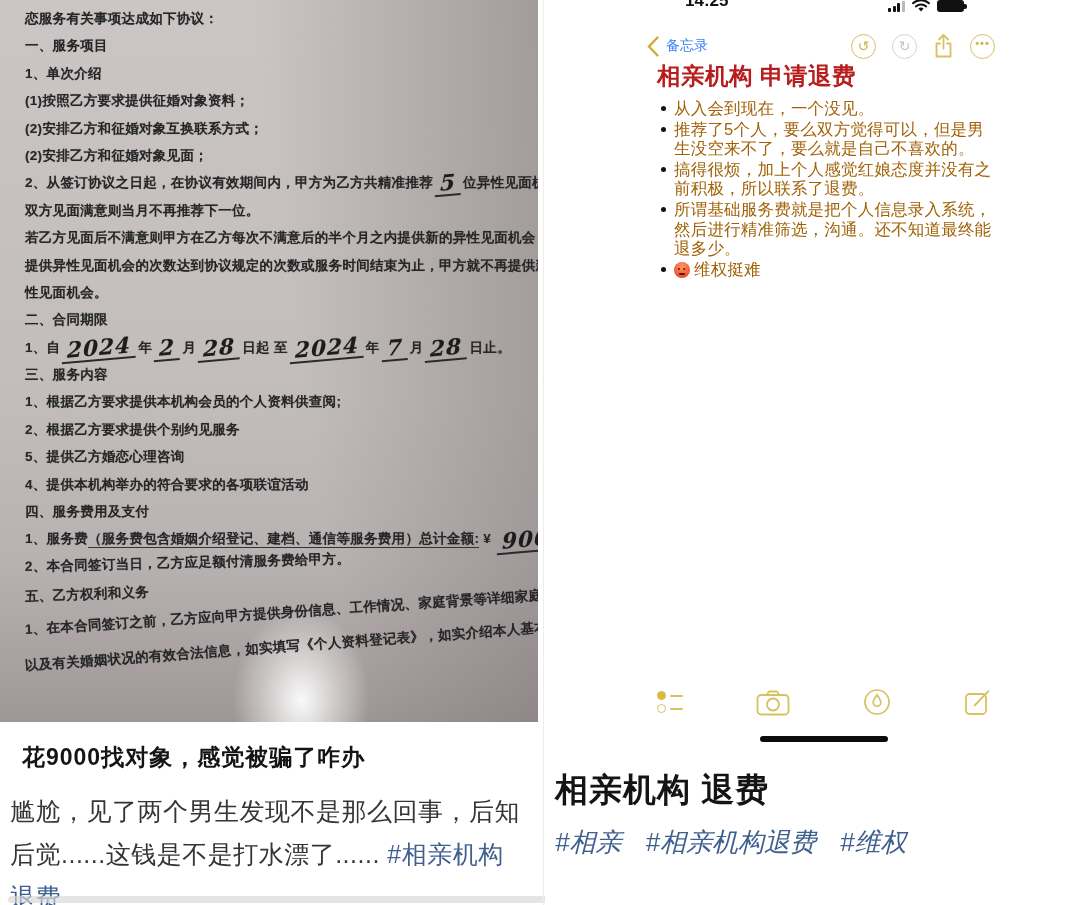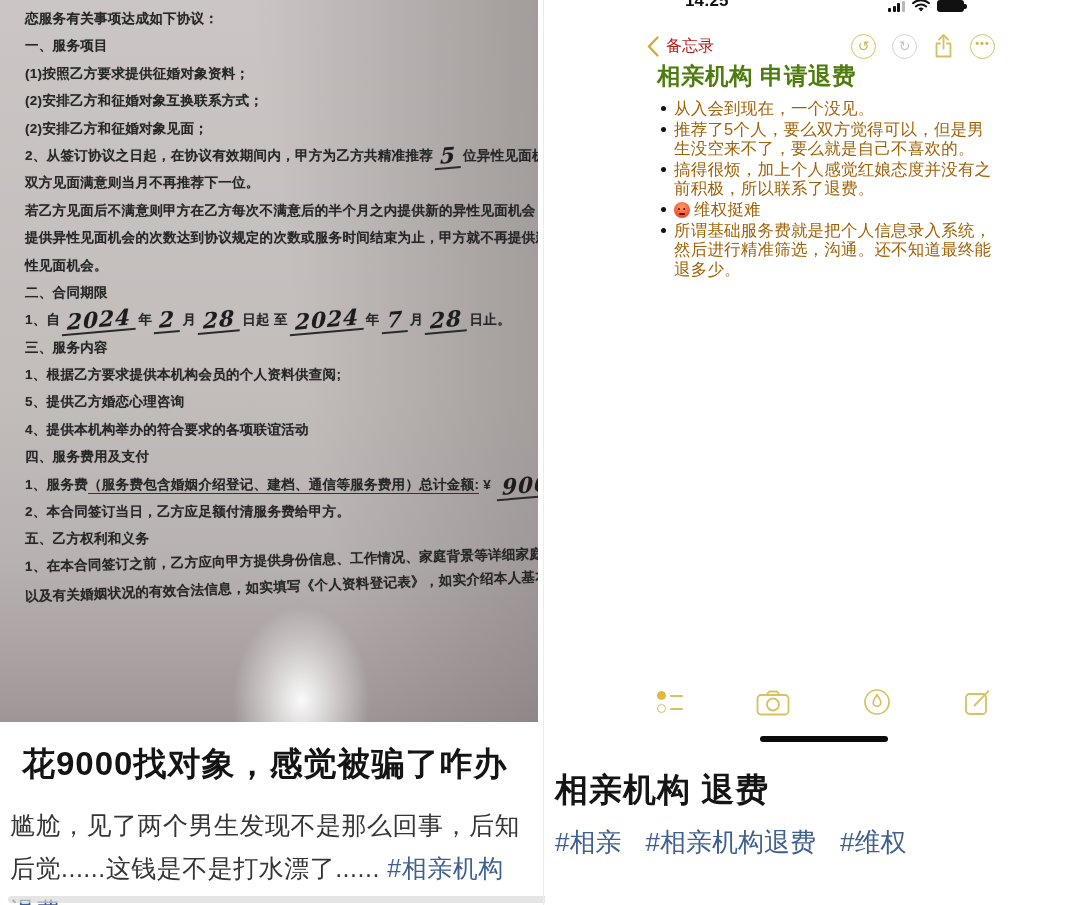--- a/index.html
+++ b/index.html
@@ -31,21 +31,21 @@
     display:inline-block; font-family:"DejaVu Serif",serif; font-style:italic; font-weight:700;
     font-size:1.6em; line-height:1; letter-spacing:1px;
     border-bottom:2px solid #2a2a2a; padding:0 5px 0 5px; margin:0 2px;
     transform:rotate(-5deg) skewX(-6deg); vertical-align:-3px; color:#1c1c1c;
   }
   .u { border-bottom:1.5px solid #333; padding-bottom:1px; }
   .photo-bottom-blur { position:absolute; left:8px; top:896px; width:752px; height:7px;
     background:#d7d7d7; border-radius:4px; opacity:.65; }
 
   .left-caption { position:absolute; left:0; top:722px; width:541px; }
-  .post-title { font-size:33px; font-weight:700; color:#141414; letter-spacing:1px; margin:20px 0 0 22px; }
+  .post-title { font-size:23px; font-weight:700; color:#141414; letter-spacing:1px; margin:20px 0 0 22px; }
   .post-body { margin:17px 14px 0 10px; font-size:25px; line-height:43px; color:#353535; letter-spacing:.5px; }
   .tag { color:#3f5f8f; text-decoration:none; cursor:pointer; }
   .tag-row { margin:5px 0 0 10px; font-size:25px; line-height:36px; }
   .tag-row .tag { margin-right:27px; }
   .tag-row .tag:last-child { margin-right:0; }
 
   .panel-divider { position:absolute; left:543px; top:0; width:1px; height:905px; background:#ededed; }
 
   
   .right-panel { position:absolute; left:545px; top:0; width:465px; height:905px; background:#fff; overflow:hidden; }
@@ -55,28 +55,28 @@
   .status-icons { position:absolute; left:245px; top:-10px; height:22px; display:flex; align-items:flex-end; gap:7px; }
   .sig { display:flex; align-items:flex-end; gap:1.5px; height:11px; }
   .sig i { display:block; width:3px; background:#111; border-radius:1px; }
   .sig i:nth-child(1){height:4px;} .sig i:nth-child(2){height:6px;} .sig i:nth-child(3){height:9px;}
   .sig i:nth-child(4){height:11px; background:#b9b9b9;}
   .batt { position:relative; width:27px; height:12px; background:#111; border-radius:3px; }
   .batt::after { content:""; position:absolute; right:-3px; top:3.5px; width:2.5px; height:5px; background:#111; border-radius:0 2px 2px 0; }
 
   .nav-row { position:absolute; top:30px; left:4px; right:10px; height:32px; display:flex; align-items:center; }
   .back-btn { display:flex; align-items:center; gap:7px; cursor:pointer; }
-  .back-label { font-size:16px; color:#b91c1c; }
+  .back-label { font-size:14px; color:#3b82f6; }
   .nav-actions { margin-left:auto; display:flex; align-items:center; gap:16px; }
   .circ-btn { width:25px; height:25px; border:1.6px solid #d8c160; border-radius:50%;
     display:flex; align-items:center; justify-content:center; font-size:14px; color:#d0b54a; cursor:pointer; background:transparent; }
   .circ-btn.disabled { border-color:#d4d4d4; color:#c6c6c6; }
   .dots { letter-spacing:1px; font-weight:700; font-size:11px; line-height:1; padding-bottom:5px; }
 
-  .note-title { position:absolute; top:60px; left:14px; font-size:23.5px; font-weight:700; color:#4d7c0f; letter-spacing:.5px; }
+  .note-title { position:absolute; top:60px; left:14px; font-size:23.5px; font-weight:700; color:#b91c1c; letter-spacing:.5px; }
   .note-bullets { position:absolute; top:99px; left:16px; right:6px; list-style:none; }
   .note-bullets li { position:relative; padding-left:15px; font-size:16.5px; line-height:19.6px; color:#a16207; margin-bottom:1px; letter-spacing:.2px; }
   .note-bullets li::before { content:""; position:absolute; left:2px; top:7px; width:5px; height:5px; border-radius:50%; background:#111; }
   .emoji { position:relative; display:inline-block; width:16px; height:16px; border-radius:50%;
     background:radial-gradient(circle at 50% 30%, #ff9a66, #ee4b2d 75%); vertical-align:-3px; margin-right:4px; }
   .emoji::before { content:""; position:absolute; left:4px; top:6px; width:2.4px; height:2.4px; border-radius:50%;
     background:#5a1608; box-shadow:5.2px 0 0 #5a1608; }
   .emoji::after { content:""; position:absolute; left:5px; bottom:2.6px; width:6px; height:2px; border-radius:2px; background:#5a1608; }
 
   .note-toolbar { position:absolute; top:688px; left:0; right:0; display:flex; justify-content:space-between; align-items:center; padding:0 14px; }
@@ -85,46 +85,48 @@
   .chk .row { display:flex; align-items:center; gap:4px; }
   .chk .c { width:9px; height:9px; border-radius:50%; border:1.5px solid #d8c160; }
   .chk .c.fill { background:#ddb93e; border-color:#ddb93e; }
   .chk .l { width:13px; height:2px; background:#d8c160; border-radius:1px; }
   .home-indicator { position:absolute; top:736px; left:50%; transform:translateX(-50%); width:128px; height:6px; background:#0b0b0b; border-radius:3.5px; cursor:pointer; }
 
   .right-caption { position:absolute; left:10px; top:768px; width:520px; }
   .right-caption .post-title { margin:0; font-size:33px; }
   .right-caption .post-body { margin:15px 0 0 0; font-size:26px; line-height:36px; color:#3a3a3a; }
   .right-caption .tag-row { margin:11px 0 0 0; font-size:26px; }
-  .right-caption .tag-row .tag { margin-right:24px; }
+  .right-caption .tag-row .tag { margin-right:24px;font-style:italic; }
 
   svg { display:block; }
 </style>
 </head>
 <body>
 
 <div class="canvas">
 
   <div class="left-panel">
     <div class="contract-photo">
       <div class="contract-text">
           <div class="cline"><span>恋服务有关事项达成如下协议：</span></div>
           <div class="cline"><span>一、服务项目</span></div>
+          <div class="cline"><span>1、单次介绍</span></div>
           <div class="cline"><span>(1)按照乙方要求提供征婚对象资料；</span></div>
           <div class="cline"><span>(2)安排乙方和征婚对象互换联系方式；</span></div>
           <div class="cline"><span>(2)安排乙方和征婚对象见面；</span></div>
           <div class="cline"><span>2、从签订协议之日起，在协议有效期间内，甲方为乙方共精准推荐</span><span class="hw">5</span><span>位异性见面机会；如</span></div>
           <div class="cline"><span>双方见面满意则当月不再推荐下一位。</span></div>
           <div class="cline"><span>若乙方见面后不满意则甲方在乙方每次不满意后的半个月之内提供新的异性见面机会，直到</span></div>
           <div class="cline"><span>提供异性见面机会的次数达到协议规定的次数或服务时间结束为止，甲方就不再提供新的异</span></div>
           <div class="cline"><span>性见面机会。</span></div>
           <div class="cline"><span>二、合同期限</span></div>
           <div class="cline"><span>1、自</span><span class="hw">2024</span><span>年</span><span class="hw">2</span><span>月</span><span class="hw">28</span><span>日起 至</span><span class="hw">2024</span><span>年</span><span class="hw">7</span><span>月</span><span class="hw">28</span><span>日止。</span></div>
           <div class="cline"><span>三、服务内容</span></div>
           <div class="cline"><span>1、根据乙方要求提供本机构会员的个人资料供查阅;</span></div>
+          <div class="cline"><span>2、根据乙方要求提供个别约见服务</span></div>
           <div class="cline"><span>5、提供乙方婚恋心理咨询</span></div>
           <div class="cline"><span>4、提供本机构举办的符合要求的各项联谊活动</span></div>
           <div class="cline"><span>四、服务费用及支付</span></div>
           <div class="cline"><span>1、服务费</span><span class="u">（服务费包含婚姻介绍登记、建档、通信等服务费用）总计金额:</span><span> ¥ </span><span class="hw">9000</span></div>
           <div class="cline"><span>2、本合同签订当日，乙方应足额付清服务费给甲方。</span></div>
           <div class="cline"><span>五、乙方权利和义务</span></div>
           <div class="cline"><span>1、在本合同签订之前，乙方应向甲方提供身份信息、工作情况、家庭背景等详细家庭信息</span></div>
           <div class="cline"><span>以及有关婚姻状况的有效合法信息，如实填写《个人资料登记表》，如实介绍本人基本情况</span></div>
         </div>
     </div>
@@ -182,22 +184,22 @@
           </button>
           <button class="circ-btn dots">•••</button>
         </div>
       </div>
 
       <h2 class="note-title">相亲机构 申请退费</h2>
       <ul class="note-bullets">
           <li><span>从入会到现在，一个没见。</span></li>
           <li><span>推荐了5个人，要么双方觉得可以，但是男生没空来不了，要么就是自己不喜欢的。</span></li>
           <li><span>搞得很烦，加上个人感觉红娘态度并没有之前积极，所以联系了退费。</span></li>
+          <li><span>所谓基础服务费就是把个人信息录入系统，然后进行精准筛选，沟通。还不知道最终能退多少。</span></li>
           <li><span class="emoji"></span><span>维权挺难</span></li>
-          <li><span>所谓基础服务费就是把个人信息录入系统，然后进行精准筛选，沟通。还不知道最终能退多少。</span></li>
         </ul>
 
       <div class="note-toolbar">
         <button class="tool-btn">
           <div class="chk">
             <div class="row">
                 <span class="c fill"></span>
                 <span class="l"></span>
               </div>
             <div class="row">

